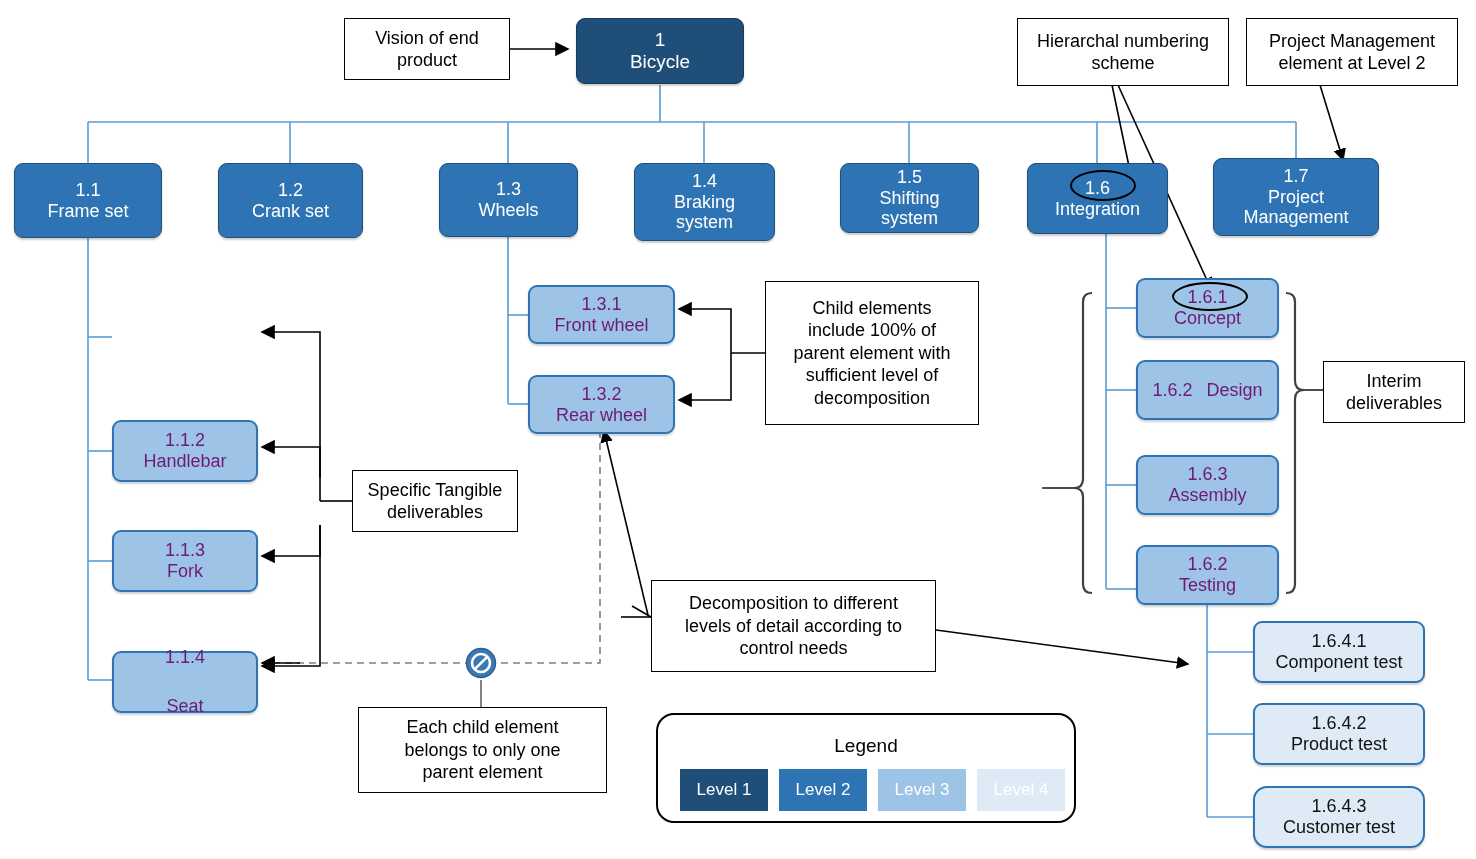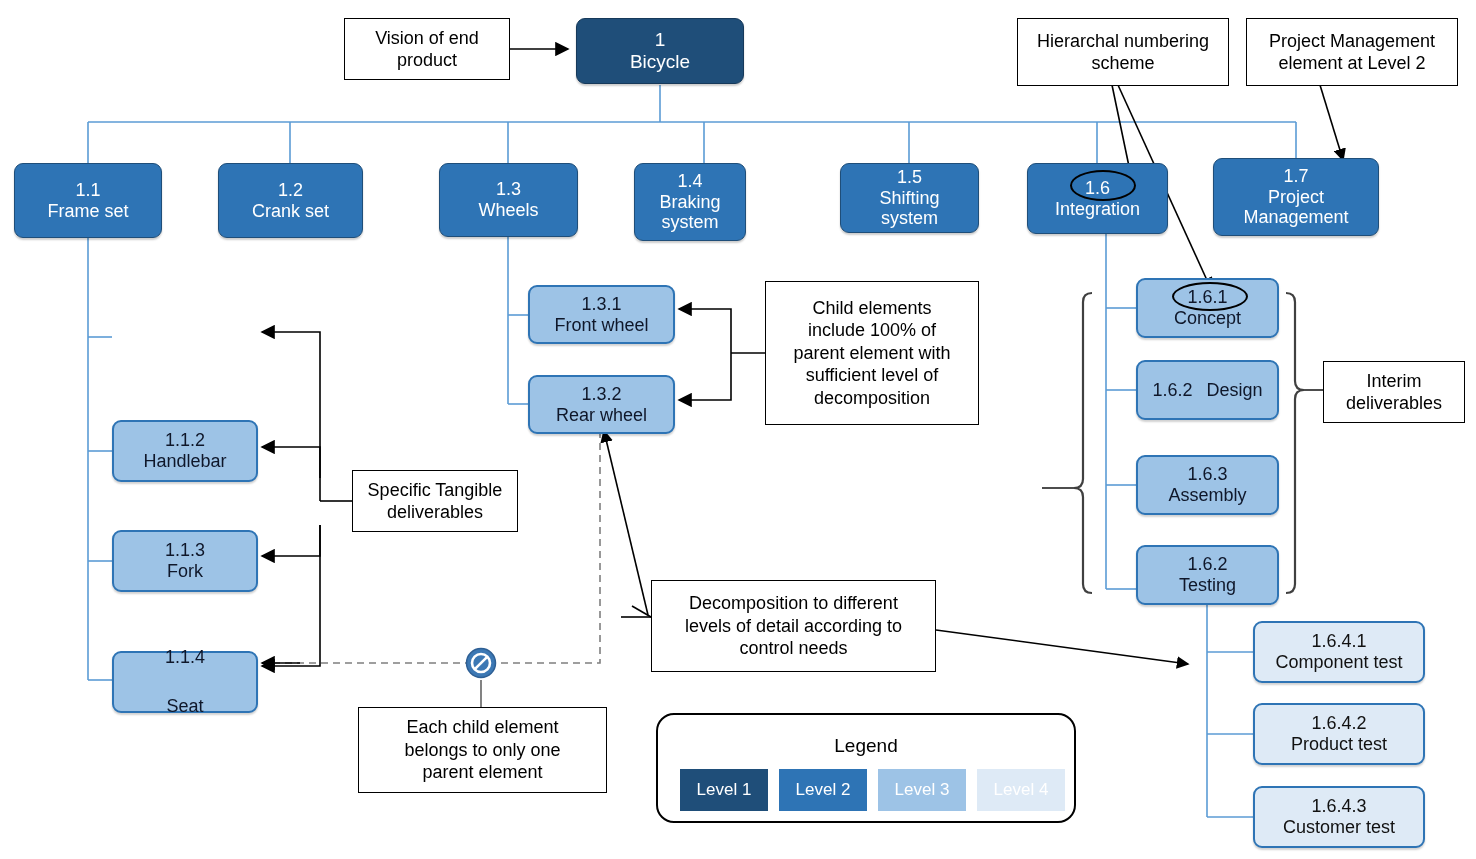--- a/index.html
+++ b/index.html
@@ -11,21 +11,21 @@
   .node{position:absolute;box-sizing:border-box;display:flex;flex-direction:column;
         align-items:center;justify-content:center;text-align:center;border-radius:9px;
         line-height:1.14;z-index:3;}
   .node .num, .node .nm{display:block;white-space:nowrap;}
 
   .lv1{background:#1F4E79;border:1px solid #16395a;color:#ffffff;font-size:19px;
        box-shadow:0 2px 2px rgba(0,0,0,.20);}
   .lv2{background:#2E74B5;border:1px solid #1f5party;color:#ffffff;font-size:18px;
        box-shadow:0 2px 2px rgba(0,0,0,.20);}
   .lv2{border:1px solid #1F4E79;}
-  .lv3{background:#9DC3E6;border:2px solid #2E74B5;color:#0f172a;font-size:18px;
+  .lv3{background:#9DC3E6;border:2px solid #2E74B5;color:#701a75;font-size:18px;
        box-shadow:0 2px 2px rgba(0,0,0,.18);}
   .lv4{background:#DEEAF6;border:2px solid #2E74B5;color:#111111;font-size:18px;
        box-shadow:0 2px 2px rgba(0,0,0,.18);}
 
   .callout{position:absolute;box-sizing:border-box;background:#ffffff;border:1.5px solid #000;
            display:flex;align-items:center;justify-content:center;text-align:center;
            color:#000;font-size:18px;line-height:1.25;padding:4px 8px;z-index:4;}
 
   .legend-box{position:absolute;box-sizing:border-box;background:#fff;border:2.5px solid #000;
               border-radius:18px;z-index:4;}
@@ -153,21 +153,21 @@
   <div class="node lv2" style="left:218px;top:163px;width:145px;height:75px;">
     <span class="num">1.2</span>
     <span class="nm">Crank set</span>
   </div>
 
   <div class="node lv2" style="left:439px;top:163px;width:139px;height:74px;">
     <span class="num">1.3</span>
     <span class="nm">Wheels</span>
   </div>
 
-  <div class="node lv2" style="left:634px;top:163px;width:112px;height:78px;">
+  <div class="node lv2" style="left:634px;top:163px;width:141px;height:78px;">
     <span class="num">1.4</span>
     <span class="nm">Braking</span>
     <span class="nm">system</span>
   </div>
 
   <div class="node lv2" style="left:840px;top:163px;width:139px;height:70px;">
     <span class="num">1.5</span>
     <span class="nm">Shifting</span>
     <span class="nm">system</span>
   </div>
@@ -228,21 +228,21 @@
   </div>
 
   <div class="node lv4" style="left:1253px;top:621px;width:172px;height:62px;">
     <span class="num">1.6.4.1</span>
     <span class="nm">Component test</span>
   </div>
   <div class="node lv4" style="left:1253px;top:703px;width:172px;height:62px;">
     <span class="num">1.6.4.2</span>
     <span class="nm">Product test</span>
   </div>
-  <div class="node lv4" style="left:1253px;top:786px;width:172px;height:62px;">
+  <div class="node lv4" style="left:1253px;top:786px;width:172px;height:62px;border-radius:14px;">
     <span class="num">1.6.4.3</span>
     <span class="nm">Customer test</span>
   </div>
 
   <div class="callout" style="left:1017px;top:18px;width:212px;height:68px;white-space:pre-line;">Hierarchal numbering
 scheme</div>
 
   <div class="callout" style="left:344px;top:18px;width:166px;height:62px;white-space:pre-line;">Vision of end
 product</div>
 

